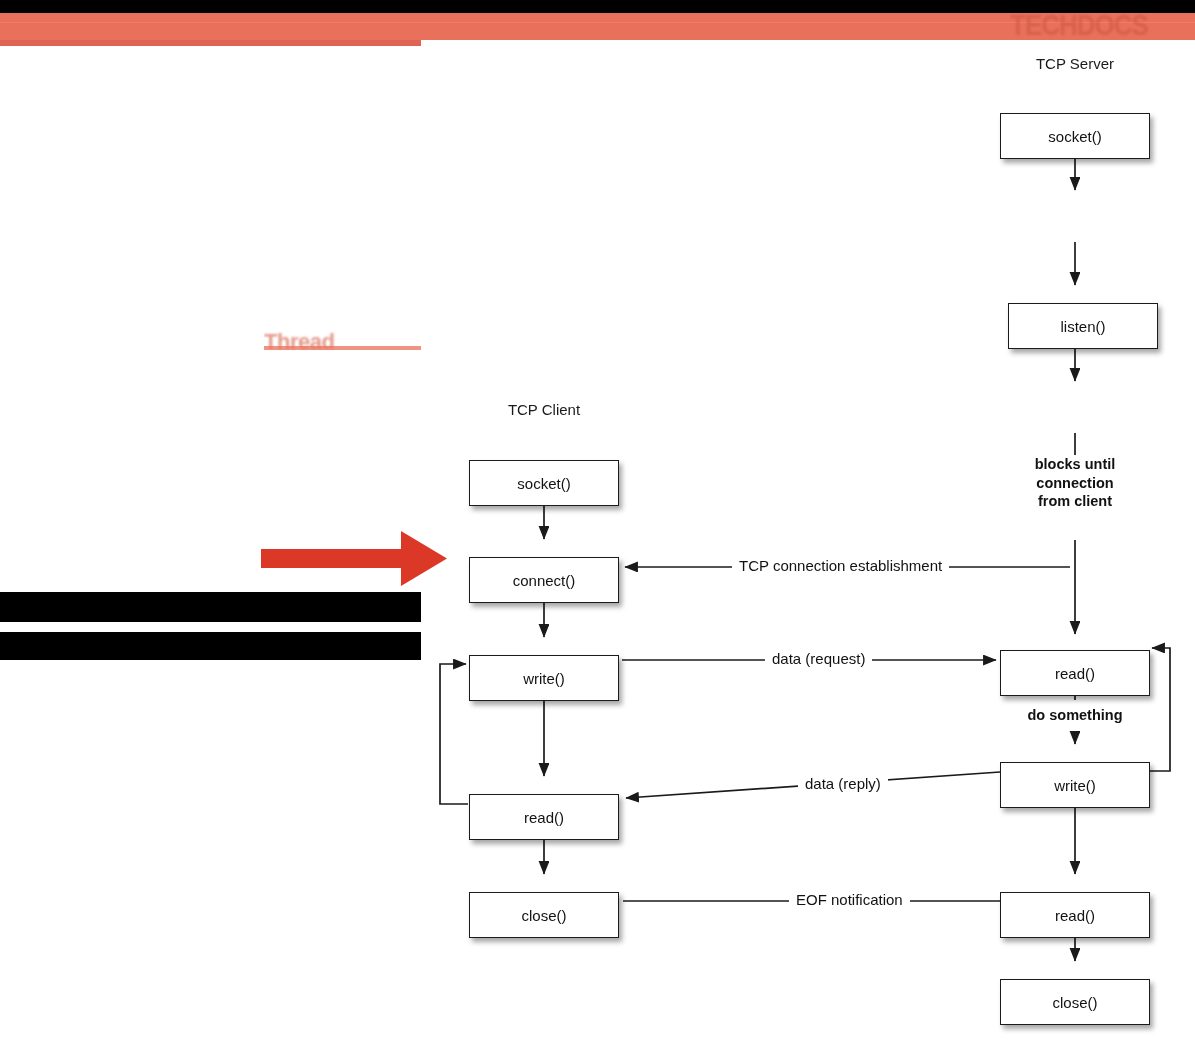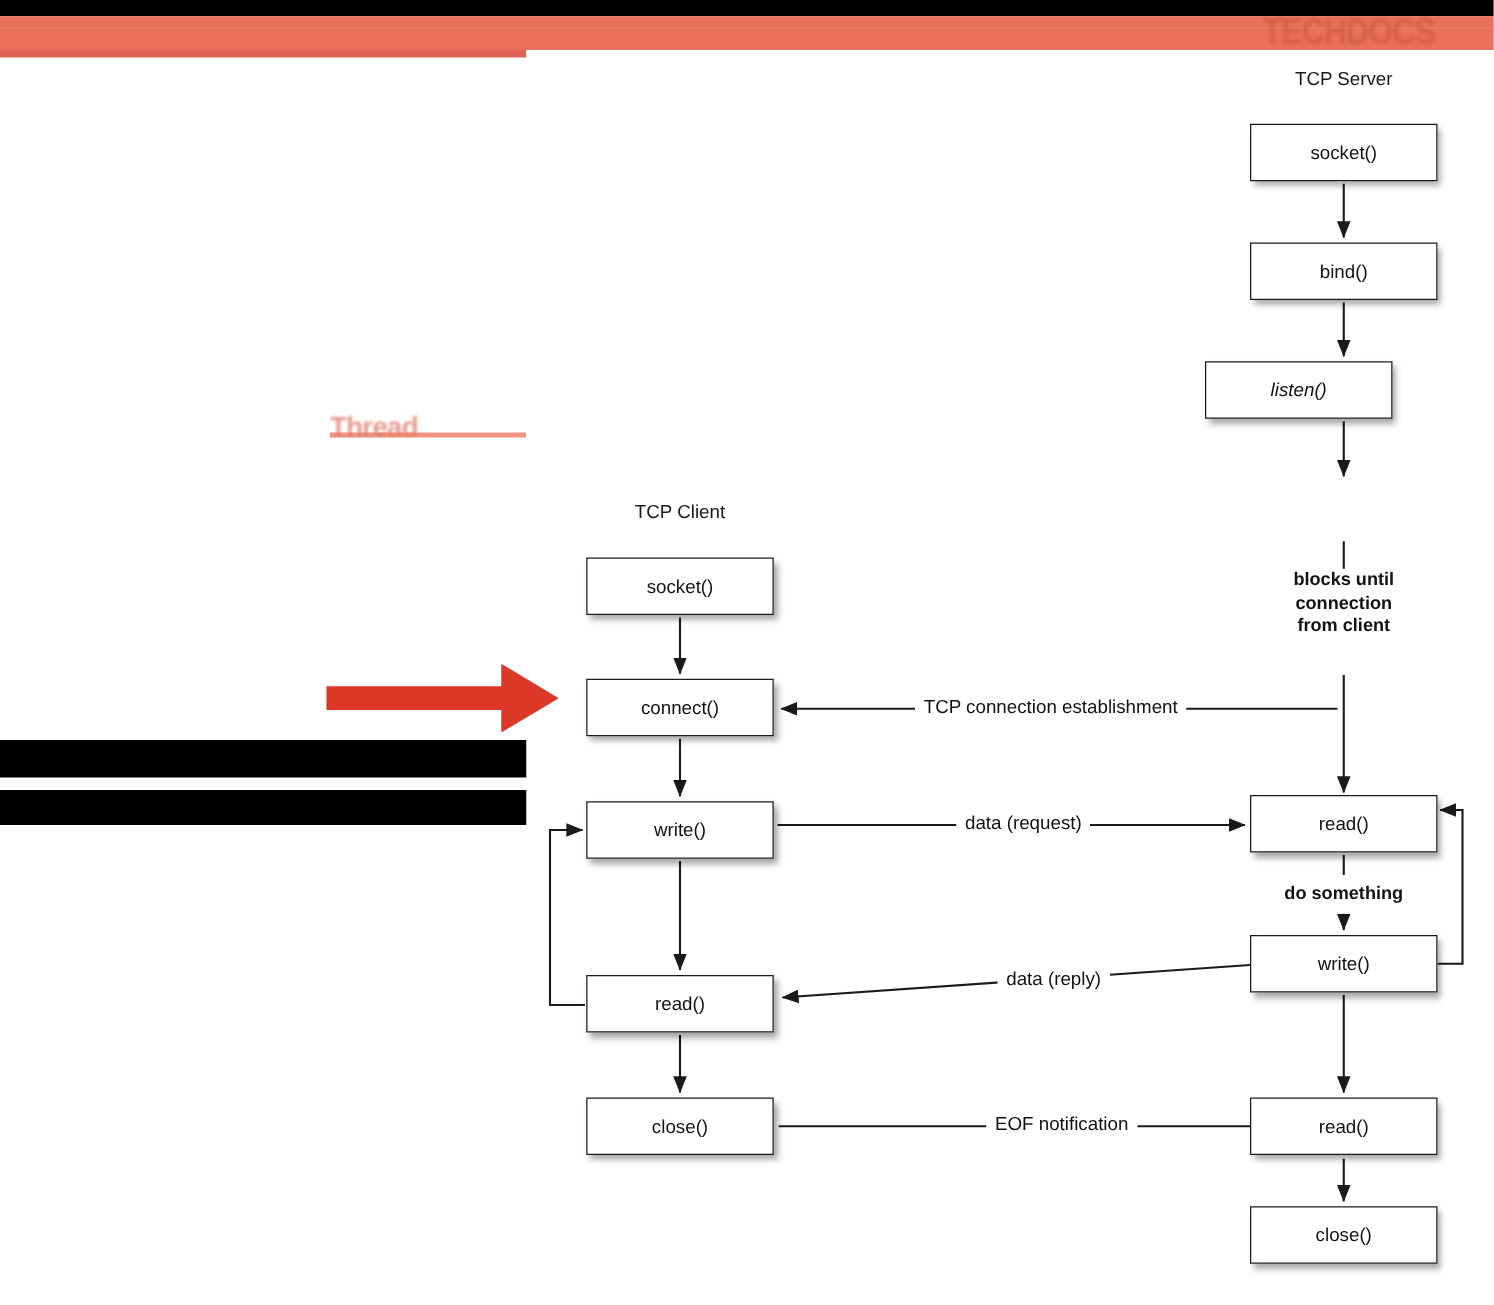--- a/index.html
+++ b/index.html
@@ -128,20 +128,21 @@
     height: 46px;
     background: #ffffff;
     border: 1.6px solid #1b1b1b;
     box-shadow: 3px 4px 5px rgba(0,0,0,.35);
     display: flex;
     align-items: center;
     justify-content: center;
     font-size: 15px;
     color: #121212;
     box-sizing: border-box;
+    margin-top: 14px;
   }
 
   .note {
     position: absolute;
     font-size: 14.5px;
     font-weight: 700;
     color: #121212;
     text-align: center;
     line-height: 1.28;
     white-space: pre-line;
@@ -224,22 +225,21 @@
 
       <line x1="1000" y1="772" x2="626" y2="798" marker-end="url(#ah)"></line>
 
       <line x1="623" y1="901" x2="1000" y2="901"></line>
     </g>
   </svg>
 
   <div class="col-title" style="left:1000px; top:55px; width:150px;">TCP Server</div>
 
   <div class="node" style="left:1000px; top:99px;">socket()</div>
-  <div class="node" style="left:1000px; top:194px;">bind()</div>
-  <div class="node" style="left:964px; top:289px;font-style:italic;">listen()</div>
+  <div class="node" style="left:1008px; top:289px;">listen()</div>
 
   <div class="note" style="left:995px; top:455px; width:160px;">blocks until
 connection
 from client</div>
 
   <div class="node" style="left:1000px; top:636px;">read()</div>
 
   <div class="note" style="left:995px; top:706px; width:160px;">do something</div>
 
   <div class="node" style="left:1000px; top:748px;">write()</div>

